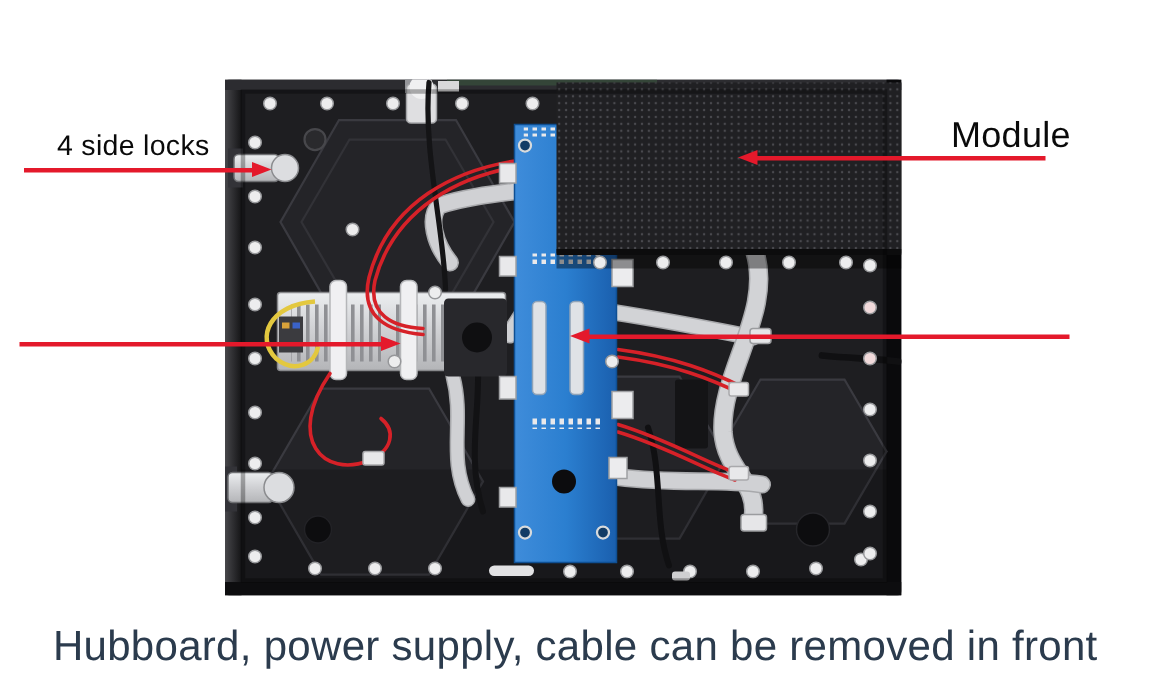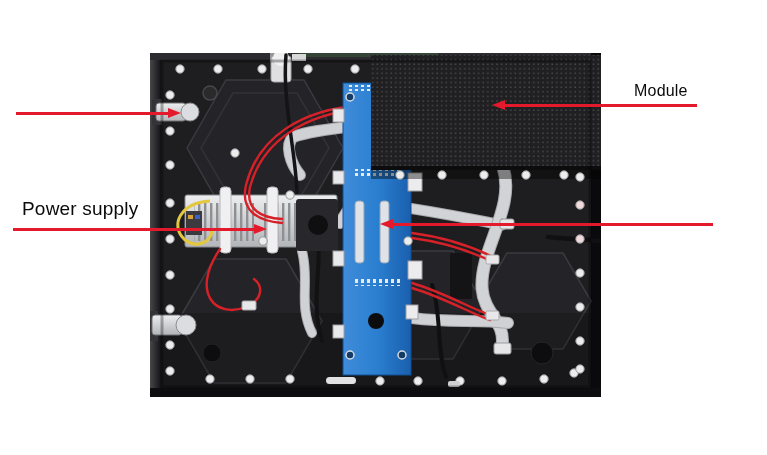--- a/index.html
+++ b/index.html
@@ -5,21 +5,21 @@
   html,body{margin:0;padding:0;}
   .stage{
     position:relative;width:767px;height:455px;background:var(--bg,#ffffff);
     overflow:hidden;font-family:"Liberation Sans",sans-serif;
   }
   .photo{position:absolute;left:150px;top:53px;width:451px;height:344px;}
   .label{
     position:absolute;color:var(--label,#0a0a0a);
     font-size:19px;line-height:22px;letter-spacing:.2px;white-space:nowrap;
   }
-  .label.lg{font-size:16px;}
+  .label.lg{font-size:24px;}
   .arrow-line{position:absolute;height:2.5px;background:var(--arrow,#e4192b);}
   .ah{position:absolute;width:0;height:0;border-top:5.5px solid transparent;border-bottom:5.5px solid transparent;}
   .ah.right{border-left:13px solid var(--arrow,#e4192b);}
   .ah.left{border-right:13px solid var(--arrow,#e4192b);}
   .caption{
     position:absolute;left:0;right:0;top:414px;text-align:center;
     color:var(--caption,#2b3b4d);font-size:28px;line-height:34px;font-weight:400;
     letter-spacing:.2px;
   }
 </style>
@@ -236,28 +236,29 @@
         <rect x="176" y="324" width="30" height="7" rx="3.5" fill="#e2e2e4"></rect>
         <rect x="298" y="328" width="12" height="6" rx="2" fill="#cfcfd1"></rect>
         <circle cx="392" cy="300" r="11" fill="#0d0d0f" stroke="#26262a"></circle>
         <circle cx="62" cy="300" r="9" fill="#0d0d0f" stroke="#222226"></circle>
       </g>
 
       <rect x="12" y="8" width="428" height="326" fill="none" stroke="#000000" stroke-opacity="0.3" stroke-width="3"></rect>
     </svg>
   </div>
 
+  <div class="label" style="left:38px;top:87px;">4 side locks</div>
   <div class="arrow-line" style="left:16px;top:112px;width:154px;"></div>
   <div class="ah right" style="left:168px;top:108px;"></div>
 
   <div class="label lg" style="left:634px;top:80px;">Module</div>
   <div class="arrow-line" style="left:504px;top:104px;width:193px;"></div>
   <div class="ah left" style="left:492px;top:100px;"></div>
 
-  <div class="label" style="left:22px;top:198px;">Power supply</div>
   <div class="arrow-line" style="left:13px;top:228px;width:243px;"></div>
   <div class="ah right" style="left:254px;top:224px;"></div>
 
   <div class="arrow-line" style="left:392px;top:223px;width:321px;"></div>
   <div class="ah left" style="left:380px;top:219px;"></div>
 
+  <div class="caption">Hubboard, power supply, cable can be removed in front</div>
 
 </div>
 
 </body></html>

